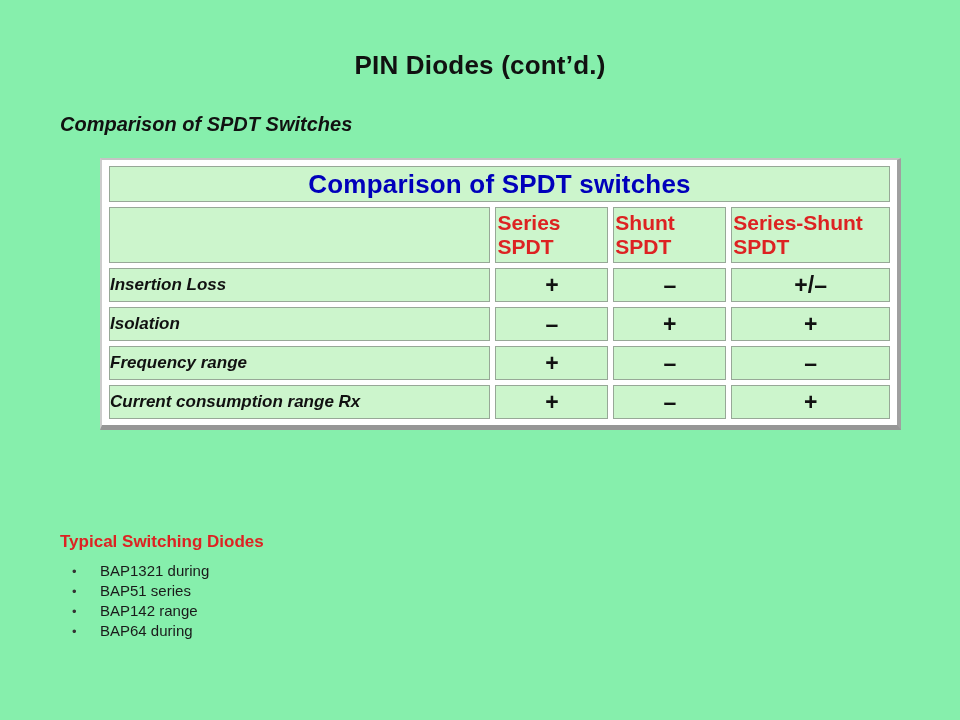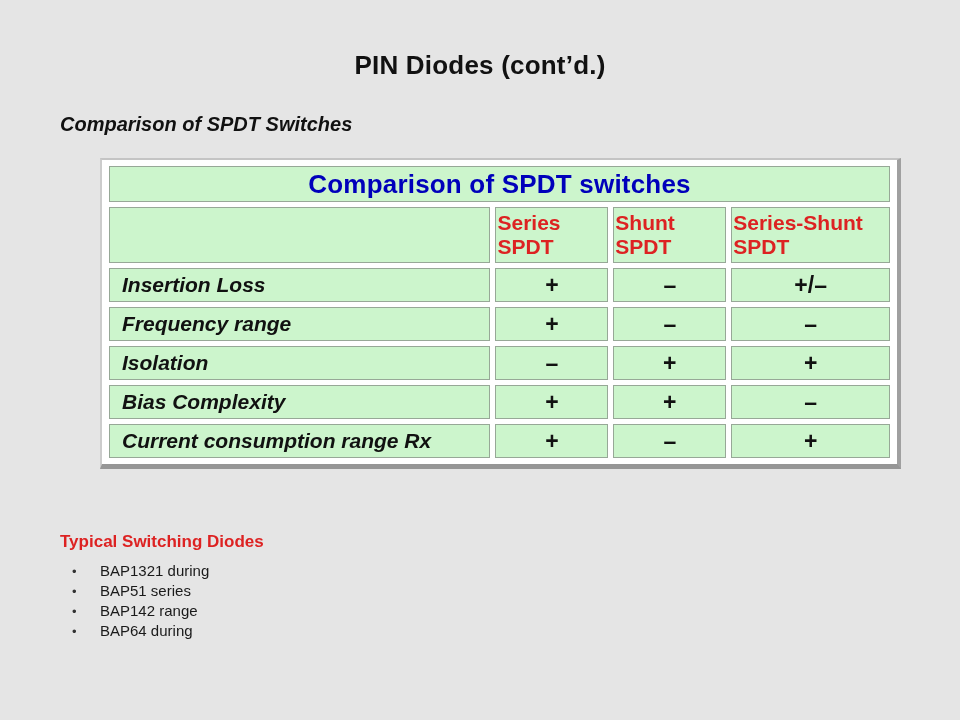--- a/index.html
+++ b/index.html
@@ -5,21 +5,21 @@
   html, body {
     margin: 0;
     padding: 0;
     background: #ffffff;
     font-family: "Liberation Sans", sans-serif;
   }
   .slide {
     position: relative;
     width: 960px;
     height: 720px;
-    background: #e5e5e5;
+    background: #86efac;
     overflow: hidden;
   }
 
   
   .page-title {
     position: absolute;
     top: 50px;
     left: 0;
     width: 100%;
     text-align: center;
@@ -75,22 +75,22 @@
     text-align: left;
     vertical-align: middle;
     font-size: 21px;
     font-weight: bold;
     line-height: 1.15;
     color: #dd2222;
     white-space: pre-line;
   }
   td.label-cell {
     height: 30px;
-    padding-left: 12px;
-    font-size: 21px;
+    padding-left: 0;
+    font-size: 17px;
     font-weight: bold;
     font-style: italic;
     color: #111111;
     vertical-align: middle;
   }
   td.sym-cell {
     text-align: center;
     vertical-align: middle;
     font-size: 23px;
     font-weight: bold;
@@ -158,35 +158,29 @@
         <td class="head-cell">Series-Shunt
 SPDT</td>
       </tr>
       <tr>
         <td class="label-cell">Insertion Loss</td>
         <td class="sym-cell">+</td>
         <td class="sym-cell">–</td>
         <td class="sym-cell">+/–</td>
       </tr>
       <tr>
+        <td class="label-cell">Isolation</td>
+        <td class="sym-cell">–</td>
+        <td class="sym-cell">+</td>
+        <td class="sym-cell">+</td>
+      </tr>
+      <tr>
         <td class="label-cell">Frequency range</td>
         <td class="sym-cell">+</td>
         <td class="sym-cell">–</td>
-        <td class="sym-cell">–</td>
-      </tr>
-      <tr>
-        <td class="label-cell">Isolation</td>
-        <td class="sym-cell">–</td>
-        <td class="sym-cell">+</td>
-        <td class="sym-cell">+</td>
-      </tr>
-      <tr>
-        <td class="label-cell">Bias Complexity</td>
-        <td class="sym-cell">+</td>
-        <td class="sym-cell">+</td>
         <td class="sym-cell">–</td>
       </tr>
       <tr>
         <td class="label-cell">Current consumption range Rx</td>
         <td class="sym-cell">+</td>
         <td class="sym-cell">–</td>
         <td class="sym-cell">+</td>
       </tr>
     </tbody>
       </table>

